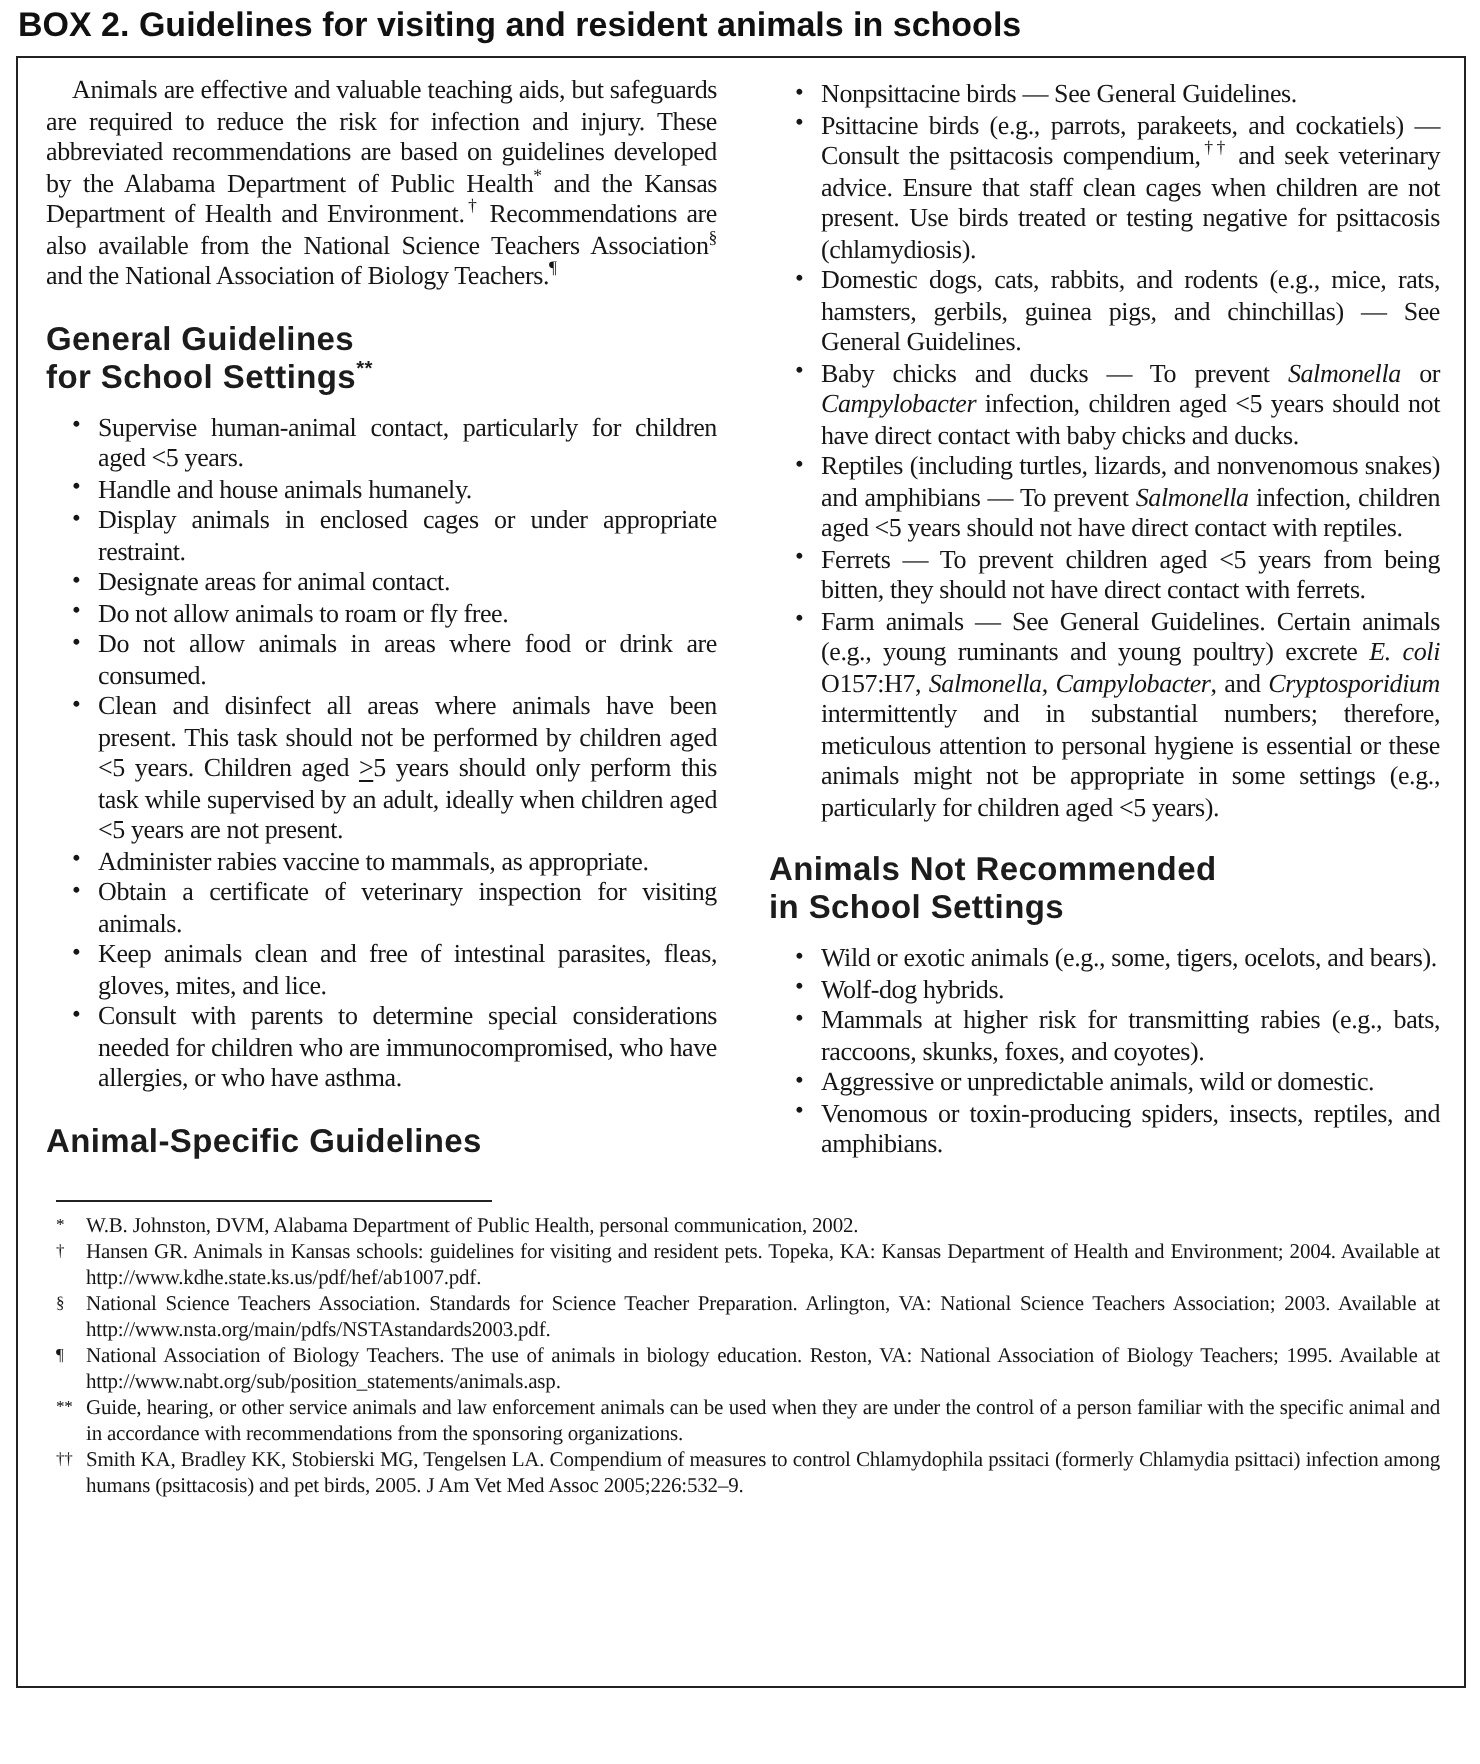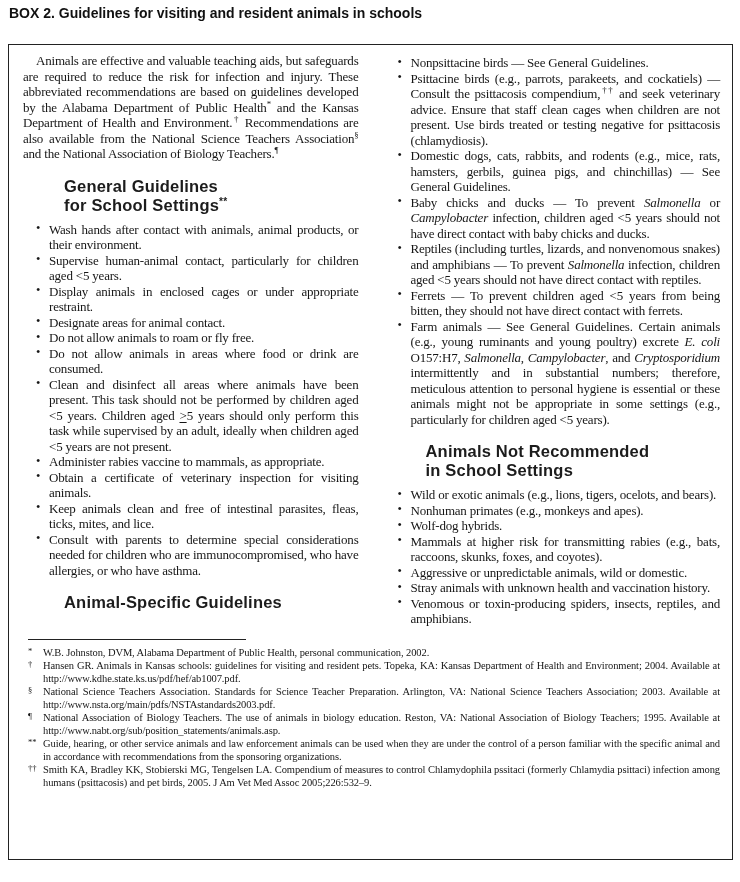--- a/index.html
+++ b/index.html
@@ -5,43 +5,43 @@
   * { margin:0; padding:0; box-sizing:border-box; }
   html,body { background:#ffffff; }
   body {
     width:740px; height:882px; overflow:hidden;
     font-family:"Liberation Serif","DejaVu Serif",serif;
     color:#161616;
   }
   .page { padding:6px 7px 0 8px; }
   .box-title {
     font-family:"Liberation Sans","DejaVu Sans",sans-serif;
-    font-weight:700; font-size:14px; line-height:14px;
-    color:#111; margin:0 0 24px 1px;
+    font-weight:700; font-size:17px; line-height:14px;
+    color:#111; margin:0 0 8px 1px;
   }
   .box {
     border:1.5px solid #222;
     height:816px; overflow:hidden;
     padding:8px 12px 8px 14px;
   }
   .cols { display:flex; gap:26px; }
   .col {
     flex:1 1 0; min-width:0;
     font-size:13px; line-height:15.5px;
     letter-spacing:-0.2px;
     text-align:justify;
   }
   .intro { text-indent:13px; }
   h2.sec {
     font-family:"Liberation Sans","DejaVu Sans",sans-serif;
     font-weight:700; font-size:16.5px; line-height:19px;
     letter-spacing:0.2px; color:#1c1c1c;
     text-align:left; margin:15px 0 7px 0;
   }
-  h2.sec .hl { display:block;margin-left:41px; }
+  h2.sec .hl { display:block; }
   h2.sec sup { font-size:0.62em; }
   ul.blist { list-style:none; margin:2px 0 0 0; padding:0 0 0 26px; }
   ul.blist li { position:relative; }
   ul.blist li::before { content:"\2022"; position:absolute; left:-13px; top:-0.5px; font-size:12.5px; }
   sup { font-size:0.68em; line-height:0; vertical-align:super; }
   u { text-decoration:underline; text-underline-offset:1.5px; }
   .footnotes {
     margin-top:12px;
     font-size:10.5px; line-height:13px; letter-spacing:-0.1px;
   }
@@ -64,30 +64,30 @@
     <div class="cols">
 
       <div class="col">
         <p class="intro">Animals are effective and valuable teaching aids, but safeguards are required to reduce the risk for infection and injury. These abbreviated recommendations are based on guidelines developed by the Alabama Department of Public Health<sup>*</sup> and the Kansas Department of Health and Environment.<sup>†</sup> Recommendations are also available from the National Science Teachers Association<sup>§</sup> and the National Association of Biology Teachers.<sup>¶</sup></p>
 
         <h2 class="sec">
           <span class="hl">General Guidelines</span>
           <span class="hl">for School Settings<sup>**</sup></span>
         </h2>
         <ul class="blist">
-          <li>Wash hands after contact with animals, animal products, or their environment.</li>
           <li>Supervise human-animal contact, particularly for children aged &lt;5 years.</li>
+          <li>Handle and house animals humanely.</li>
           <li>Display animals in enclosed cages or under appropriate restraint.</li>
           <li>Designate areas for animal contact.</li>
           <li>Do not allow animals to roam or fly free.</li>
           <li>Do not allow animals in areas where food or drink are consumed.</li>
           <li>Clean and disinfect all areas where animals have been present. This task should not be performed by children aged &lt;5 years. Children aged <u>&gt;</u>5 years should only perform this task while supervised by an adult, ideally when children aged &lt;5 years are not present.</li>
           <li>Administer rabies vaccine to mammals, as appropriate.</li>
           <li>Obtain a certificate of veterinary inspection for visiting animals.</li>
-          <li>Keep animals clean and free of intestinal parasites, fleas, ticks, mites, and lice.</li>
+          <li>Keep animals clean and free of intestinal parasites, fleas, gloves, mites, and lice.</li>
           <li>Consult with parents to determine special considerations needed for children who are immunocompromised, who have allergies, or who have asthma.</li>
         </ul>
 
         <h2 class="sec">
           <span class="hl">Animal-Specific Guidelines</span>
         </h2>
       </div>
 
       <div class="col">
         <ul class="blist">
@@ -98,26 +98,24 @@
           <li>Reptiles (including turtles, lizards, and nonvenomous snakes) and amphibians — To prevent <i>Salmonella</i> infection, children aged &lt;5 years should not have direct contact with reptiles.</li>
           <li>Ferrets — To prevent children aged &lt;5 years from being bitten, they should not have direct contact with ferrets.</li>
           <li>Farm animals — See General Guidelines. Certain animals (e.g., young ruminants and young poultry) excrete <i>E. coli</i> O157:H7, <i>Salmonella</i>, <i>Campylobacter</i>, and <i>Cryptosporidium</i> intermittently and in substantial numbers; therefore, meticulous attention to personal hygiene is essential or these animals might not be appropriate in some settings (e.g., particularly for children aged &lt;5 years).</li>
         </ul>
 
         <h2 class="sec">
           <span class="hl">Animals Not Recommended</span>
           <span class="hl">in School Settings</span>
         </h2>
         <ul class="blist">
-          <li>Wild or exotic animals (e.g., lions, tigers, ocelots, and bears).</li>
-          <li>Nonhuman primates (e.g., monkeys and apes).</li>
+          <li>Wild or exotic animals (e.g., some, tigers, ocelots, and bears).</li>
           <li>Wolf-dog hybrids.</li>
           <li>Mammals at higher risk for transmitting rabies (e.g., bats, raccoons, skunks, foxes, and coyotes).</li>
           <li>Aggressive or unpredictable animals, wild or domestic.</li>
-          <li>Stray animals with unknown health and vaccination history.</li>
           <li>Venomous or toxin-producing spiders, insects, reptiles, and amphibians.</li>
         </ul>
       </div>
     </div>
 
     <div class="footnotes">
       <div class="fn-rule"></div>
       <div class="fn">
         <span class="fn-marker">*</span>
         <span class="fn-text">W.B. Johnston, DVM, Alabama Department of Public Health, personal communication, 2002.</span>

